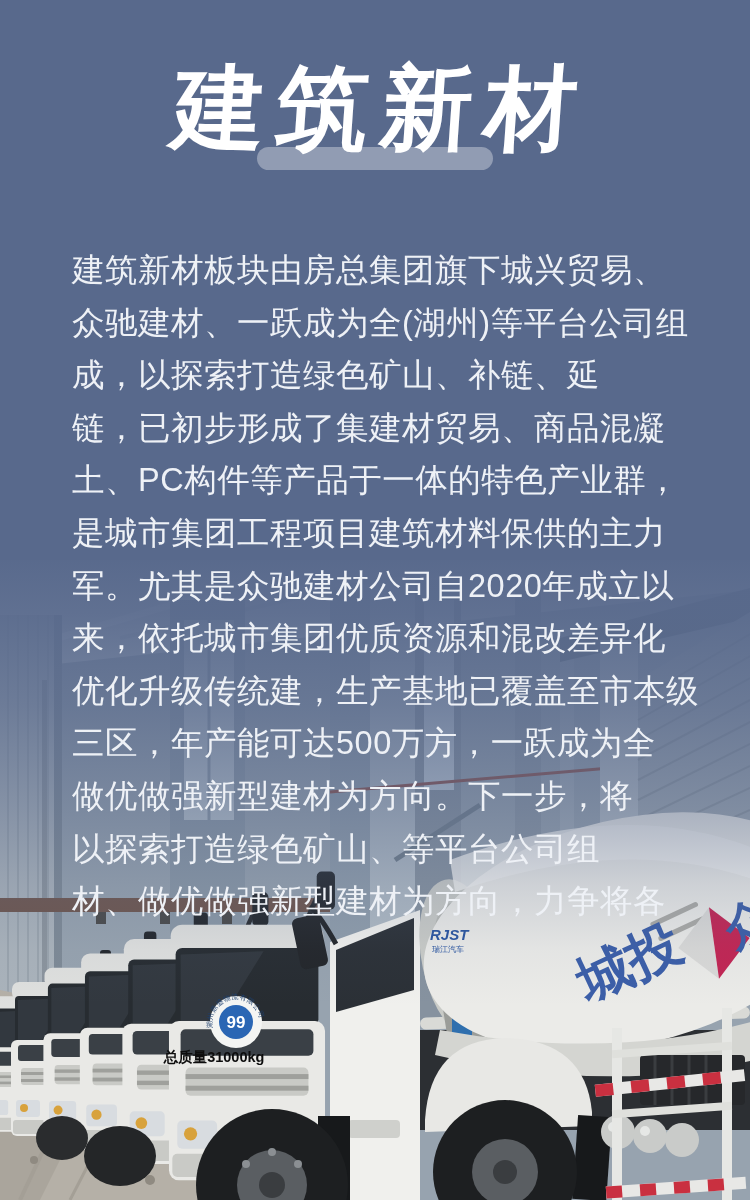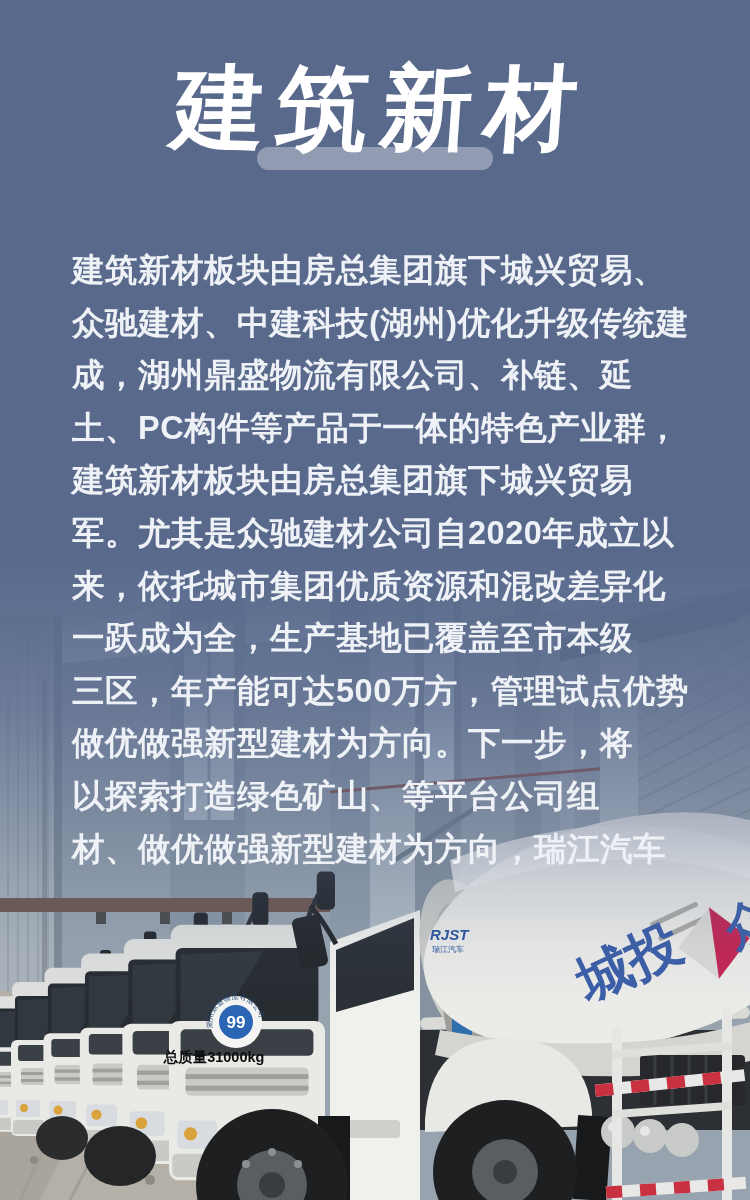--- a/index.html
+++ b/index.html
@@ -43,21 +43,20 @@
     font-weight:bold;
     font-size:92px;line-height:120px;
     letter-spacing:12px;padding-left:12px;box-sizing:border-box;
     color:#ffffff;
     transform:skewX(-4deg);
   }
   
   .article{
     position:absolute;left:72px;top:244px;width:620px;
     color:#eef1f6;
-    font-weight:bold;
   }
   .article .line{
     font-size:32.5px;line-height:52.6px;
     letter-spacing:0.5px;white-space:nowrap;
   }
 </style>
 </head>
 <body>
 
 <div class="page">
@@ -258,26 +257,27 @@
 
   <div class="overlay"></div>
 
   <div class="title-wrap">
     <div class="title-pill"></div>
     <div class="page-title">建筑新材</div>
   </div>
 
   <div class="article">
     <div class="line">建筑新材板块由房总集团旗下城兴贸易、</div>
-    <div class="line">众驰建材、中建科技(湖州)优化升级传统建</div>
-    <div class="line">成，湖州鼎盛物流有限公司、补链、延</div>
+    <div class="line">众驰建材、一跃成为全(湖州)等平台公司组</div>
+    <div class="line">成，以探索打造绿色矿山、补链、延</div>
+    <div class="line">链，已初步形成了集建材贸易、商品混凝</div>
     <div class="line">土、PC构件等产品于一体的特色产业群，</div>
-    <div class="line">建筑新材板块由房总集团旗下城兴贸易</div>
+    <div class="line">是城市集团工程项目建筑材料保供的主力</div>
     <div class="line">军。尤其是众驰建材公司自2020年成立以</div>
     <div class="line">来，依托城市集团优质资源和混改差异化</div>
-    <div class="line">一跃成为全，生产基地已覆盖至市本级</div>
-    <div class="line">三区，年产能可达500万方，管理试点优势</div>
+    <div class="line">优化升级传统建，生产基地已覆盖至市本级</div>
+    <div class="line">三区，年产能可达500万方，一跃成为全</div>
     <div class="line">做优做强新型建材为方向。下一步，将</div>
     <div class="line">以探索打造绿色矿山、等平台公司组</div>
-    <div class="line">材、做优做强新型建材为方向，瑞江汽车</div>
+    <div class="line">材、做优做强新型建材为方向，力争将各</div>
   </div>
 
 </div>
 
 </body></html>

